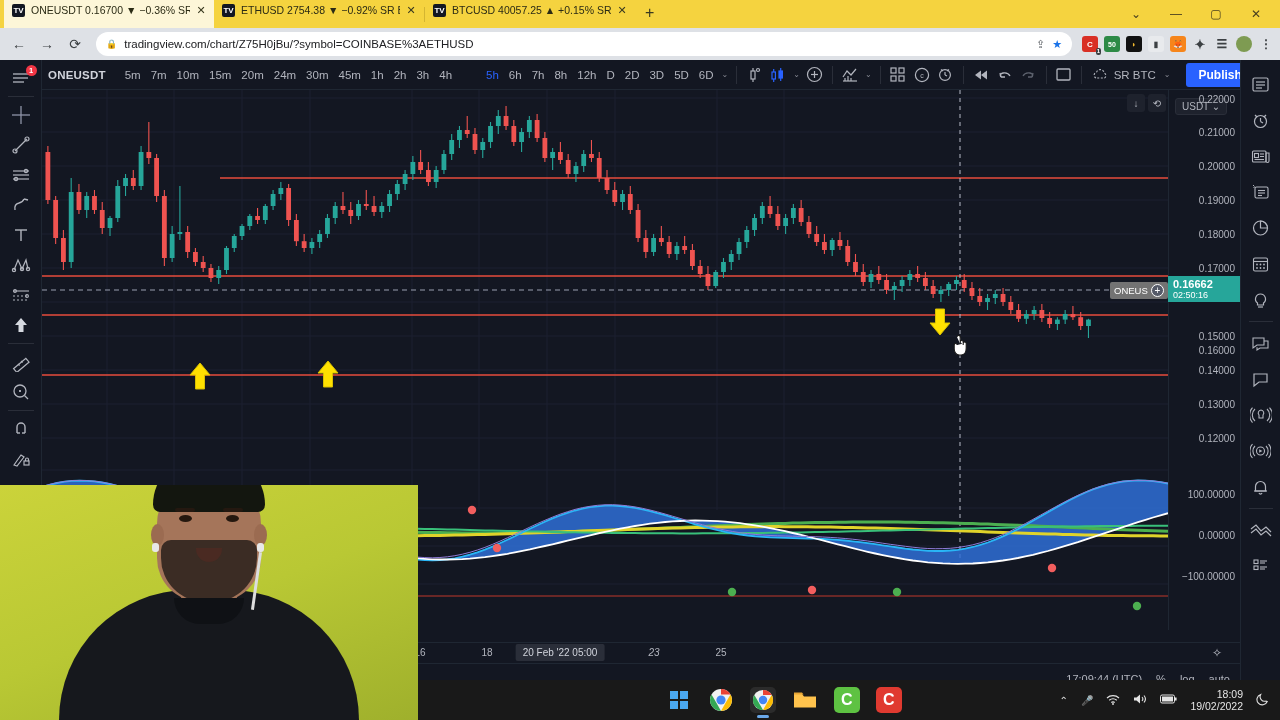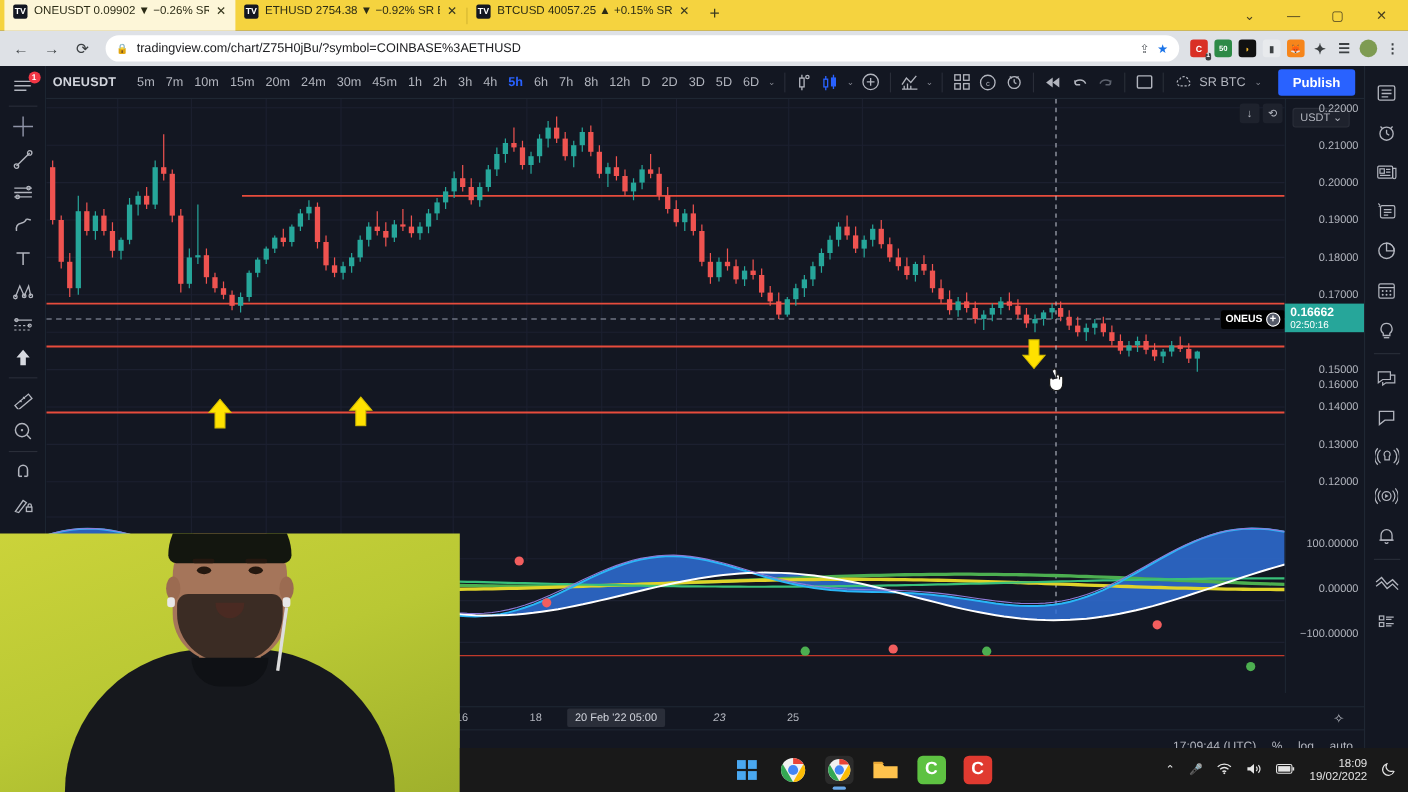--- a/index.html
+++ b/index.html
@@ -75,21 +75,21 @@
   .tv { position: absolute; left: 0; top: 60px; width: 1280px; height: 660px; background: #131722; }
 
   .tv-toolbar {
     position: absolute; left: 42px; top: 0; right: 0; height: 30px;
     background: #131722; border-bottom: 1px solid #1f2733;
     display: flex; align-items: center; font-size: 11.5px; color: #b2b5be;
   }
   .sym { font-weight: bold; color: #d1d4dc; font-size: 11.5px; padding: 0 14px 0 6px; letter-spacing: .2px;}
   .tdiv { width: 1px; height: 18px; background: #2a2e39; margin: 0 5px; }
   .tf { padding: 3px 5px; color: #b2b5be; font-size: 11.5px; }
-  .tf.sel { color: #2962ff; font-weight: bold; }
+  .tf.sel { color: #2962ff; font-weight: normal; margin-left: 24px; }
   .ticon { width: 24px; height: 22px; display: flex; align-items: center; justify-content: center;
            color: #b2b5be; }
   .ticon svg { display: block; }
   .caret { font-size: 8px; color: #868993; padding: 0 3px; }
   .srbtc { display: flex; align-items: center; gap: 5px; font-size: 11.5px; color: #b2b5be; padding: 0 6px; }
   .publish { background: #2962ff; color: #fff; font-size: 12px; font-weight: bold;
              padding: 5px 13px; border-radius: 3px; margin-left: 6px; }
 
   
   .leftrail {
@@ -127,23 +127,23 @@
   .usdt-btn {
     position: absolute; left: 6px; top: 8px; background: #1e222d; border: 1px solid #2a2e39;
     color: #b2b5be; font-size: 10px; padding: 2px 6px; border-radius: 3px;
   }
   .price-tag {
     position: absolute; right: 0; background: #26a69a; color: #fff;
     font-size: 11px; font-weight: bold; padding: 2px 5px; width: 72px; text-align: left;
   }
   .price-tag .cd { font-size: 9px; font-weight: normal; display: block; line-height: 10px; }
   .sym-badge {
-    position: absolute; background: #000000; color: #fff; font-size: 9.5px;
+    position: absolute; background: #737373; color: #fff; font-size: 9.5px;
     padding: 2px 4px; border-radius: 2px; white-space: nowrap;
-    display: flex; align-items: center; gap: 3px; font-weight: bold;
+    display: flex; align-items: center; gap: 3px;
   }
   .plusbtn { width: 13px; height: 13px; border-radius: 50%; border: 1px solid #fff;
              display: flex; align-items: center; justify-content: center; font-size: 10px;
              line-height: 1; color: #fff; background: #555a68; }
   .scalebtn-col { position: absolute; right: 2px; top: 4px; display: flex; gap: 3px; }
   .scalebtn { width: 18px; height: 18px; background: #1e222d; border-radius: 3px;
               display: flex; align-items: center; justify-content: center; color: #b2b5be; font-size: 10px; }
 
   .timeaxis {
     position: absolute; left: 0; right: 0; bottom: 56px; height: 22px;
@@ -229,21 +229,21 @@
 </style>
 </head>
 <body>
 
 <div id="app">
 
   <div class="titlebar">
     <div class="tabstrip">
       <div class="tab active">
         <span class="tab-fav">TV</span>
-        <span class="tab-title">ONEUSDT 0.09902 ▼ −0.26% SR</span>
+        <span class="tab-title">ONEUSDT 0.16700 ▼ −0.36% SR</span>
         <span class="tab-close">✕</span>
       </div>
       <div class="tab inactive">
         <span class="tab-fav">TV</span>
         <span class="tab-title">ETHUSD 2754.38 ▼ −0.92% SR B</span>
         <span class="tab-close">✕</span>
       </div>
       <div class="tab-div"></div>
       <div class="tab inactive">
         <span class="tab-fav">TV</span>

